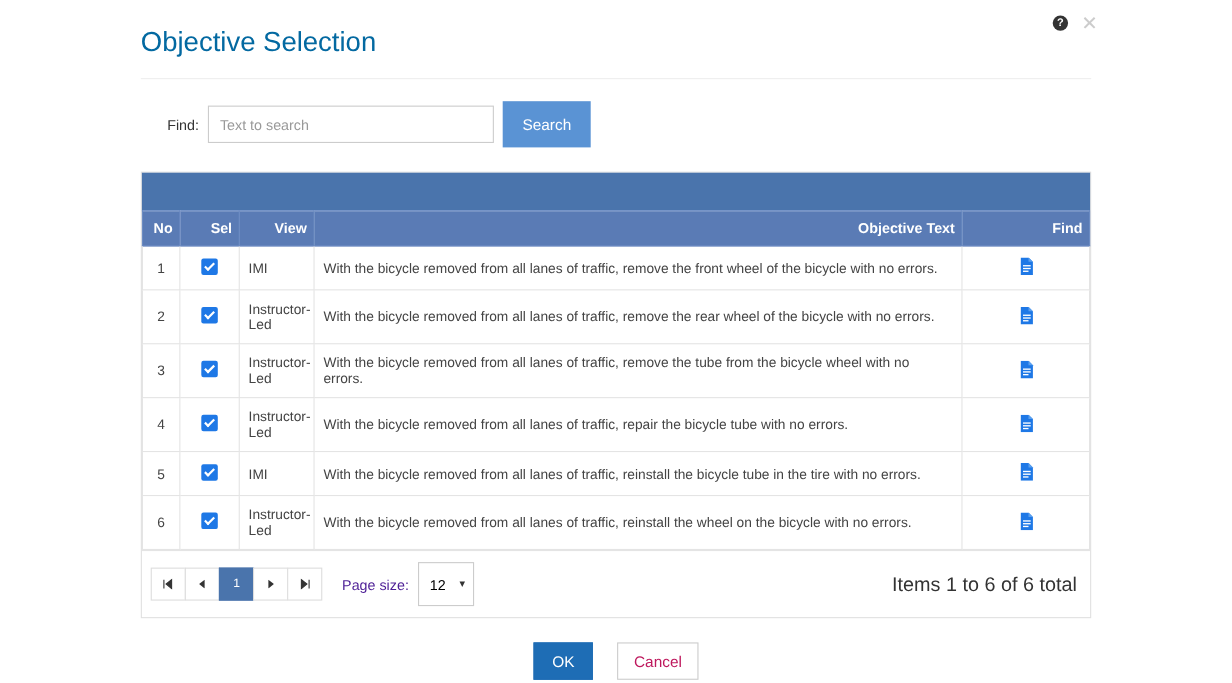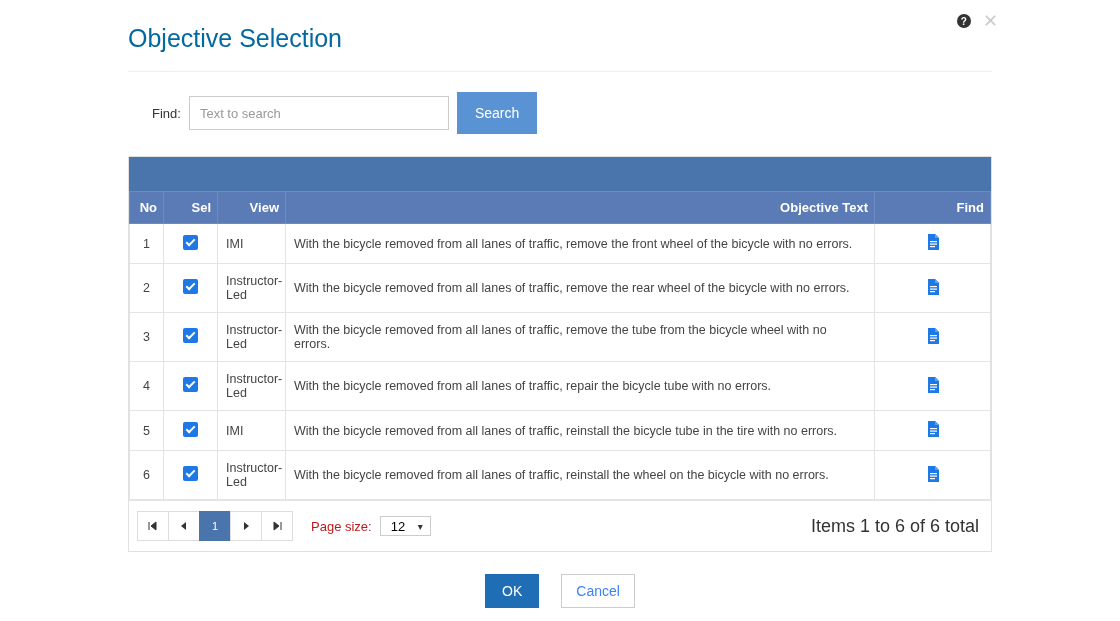--- a/index.html
+++ b/index.html
@@ -159,24 +159,24 @@
     background: #4a74ac;
     color: #fff;
     border-color: #4a74ac;
   }
   .pager-btns { display: flex; }
   .pager-btns .pager-btn + .pager-btn { margin-left: -1px; }
   .page-size-label {
     margin-left: 18px;
     margin-right: 8px;
     font-size: 13px;
-    color: #b91c1c;
+    color: #4c1d95;
   }
   .page-size-select {
-    height: 20px;
+    height: 40px;
     border: 1px solid #ccc;
     background: #fff;
     padding: 0 24px 0 10px;
     font-size: 13px;
     appearance: none;
     position: relative;
   }
   .select-wrap {
     position: relative;
     display: inline-block;
@@ -206,21 +206,21 @@
   .ok-btn {
     background: #1e6db5;
     color: #fff;
     border: 1px solid #1e6db5;
     padding: 8px 16px;
     font-size: 14px;
     cursor: pointer;
   }
   .cancel-btn {
     background: #fff;
-    color: #3b82f6;
+    color: #be185d;
     border: 1px solid #ccc;
     padding: 4px 14px;
     font-size: 14px;
     cursor: pointer;
   }
 </style>
 </head>
 <body>
 
 <div class="modal">

